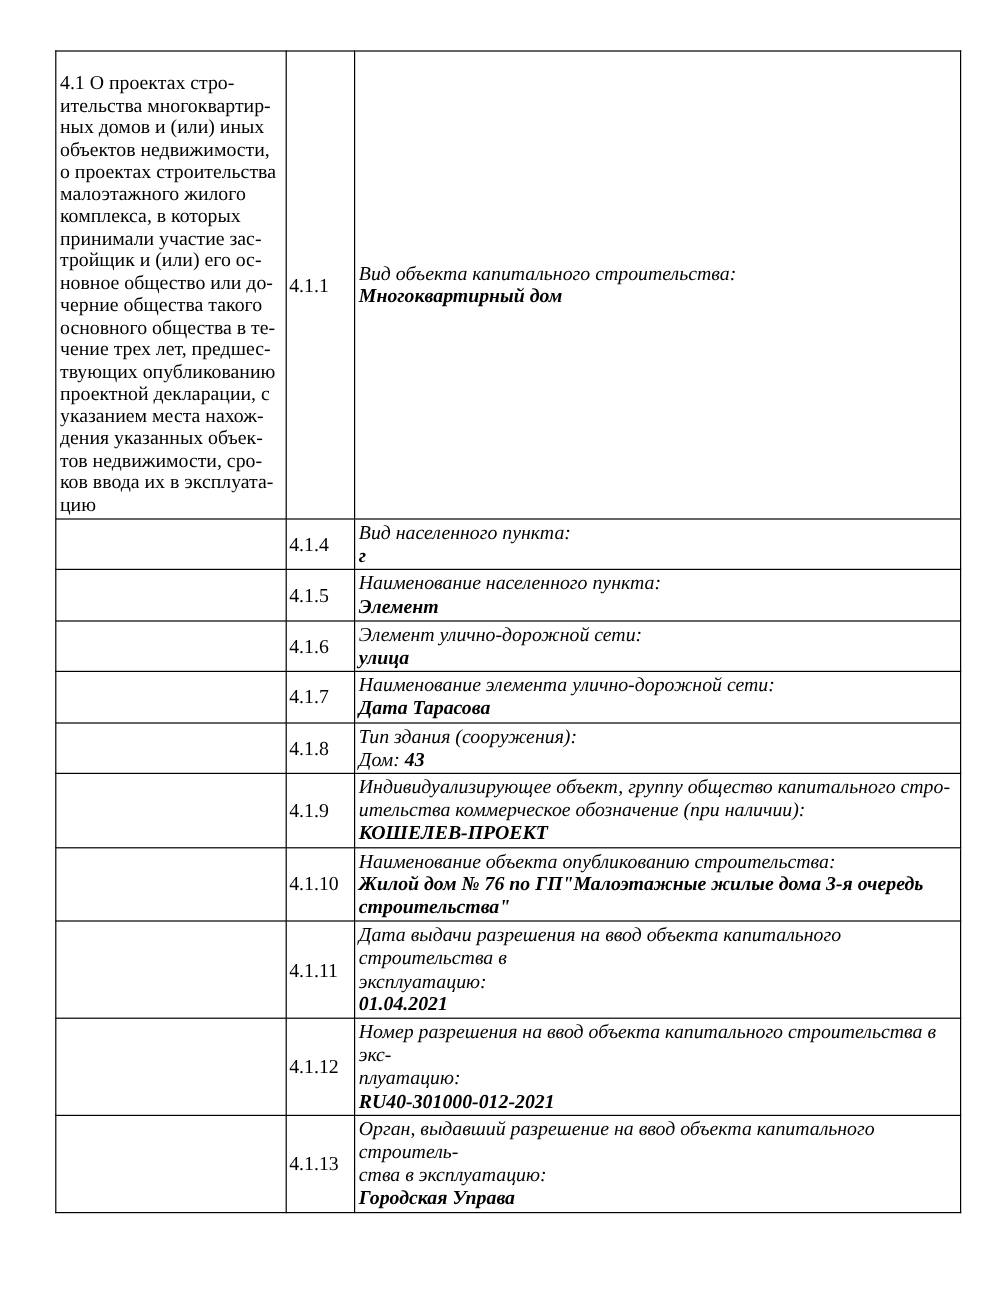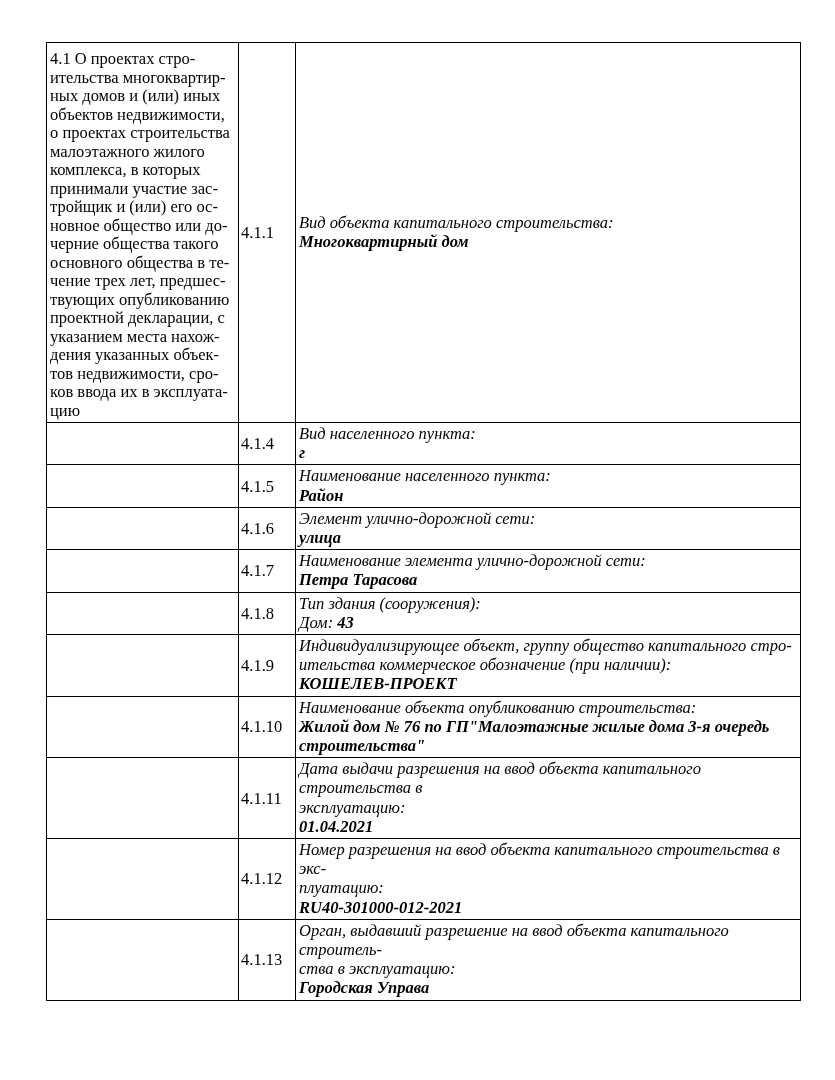--- a/index.html
+++ b/index.html
@@ -25,21 +25,21 @@
   .doc-table td {
     border: 1px solid #000000;
     font-size: 16.5px;
     line-height: 19.2px;
     vertical-align: middle;
     overflow: hidden;
   }
   td.c-sec {
     width: 186px;
     vertical-align: top;
-    padding: 7px 2px 2px 3px;
+    padding: 17px 2px 2px 3px;
     white-space: pre-line;
     line-height: 18.5px;
   }
   td.c-code {
     width: 52px;
     padding: 0 2px 0 2px;
     vertical-align: middle;
     margin-left: 36px;
   }
   td.c-body {
@@ -101,39 +101,39 @@
         <div class="label">Вид населенного пункта:</div>
         <div class="value"><span class="vpre"></span><span class="vbold">г</span></div>
       </td>
     </tr>
 
     <tr>
       <td class="c-sec"></td>
       <td class="c-code">4.1.5</td>
       <td class="c-body">
         <div class="label">Наименование населенного пункта:</div>
-        <div class="value"><span class="vpre"></span><span class="vbold">Район</span></div>
+        <div class="value"><span class="vpre"></span><span class="vbold">Элемент</span></div>
       </td>
     </tr>
 
     <tr>
       <td class="c-sec"></td>
       <td class="c-code">4.1.6</td>
       <td class="c-body">
         <div class="label">Элемент улично-дорожной сети:</div>
         <div class="value"><span class="vpre"></span><span class="vbold">улица</span></div>
       </td>
     </tr>
 
     <tr>
       <td class="c-sec"></td>
       <td class="c-code">4.1.7</td>
       <td class="c-body">
         <div class="label">Наименование элемента улично-дорожной сети:</div>
-        <div class="value"><span class="vpre"></span><span class="vbold">Петра Тарасова</span></div>
+        <div class="value"><span class="vpre"></span><span class="vbold">Дата Тарасова</span></div>
       </td>
     </tr>
 
     <tr>
       <td class="c-sec"></td>
       <td class="c-code">4.1.8</td>
       <td class="c-body">
         <div class="label">Тип здания (сооружения):</div>
         <div class="value"><span class="vpre">Дом: </span><span class="vbold">43</span></div>
       </td>

